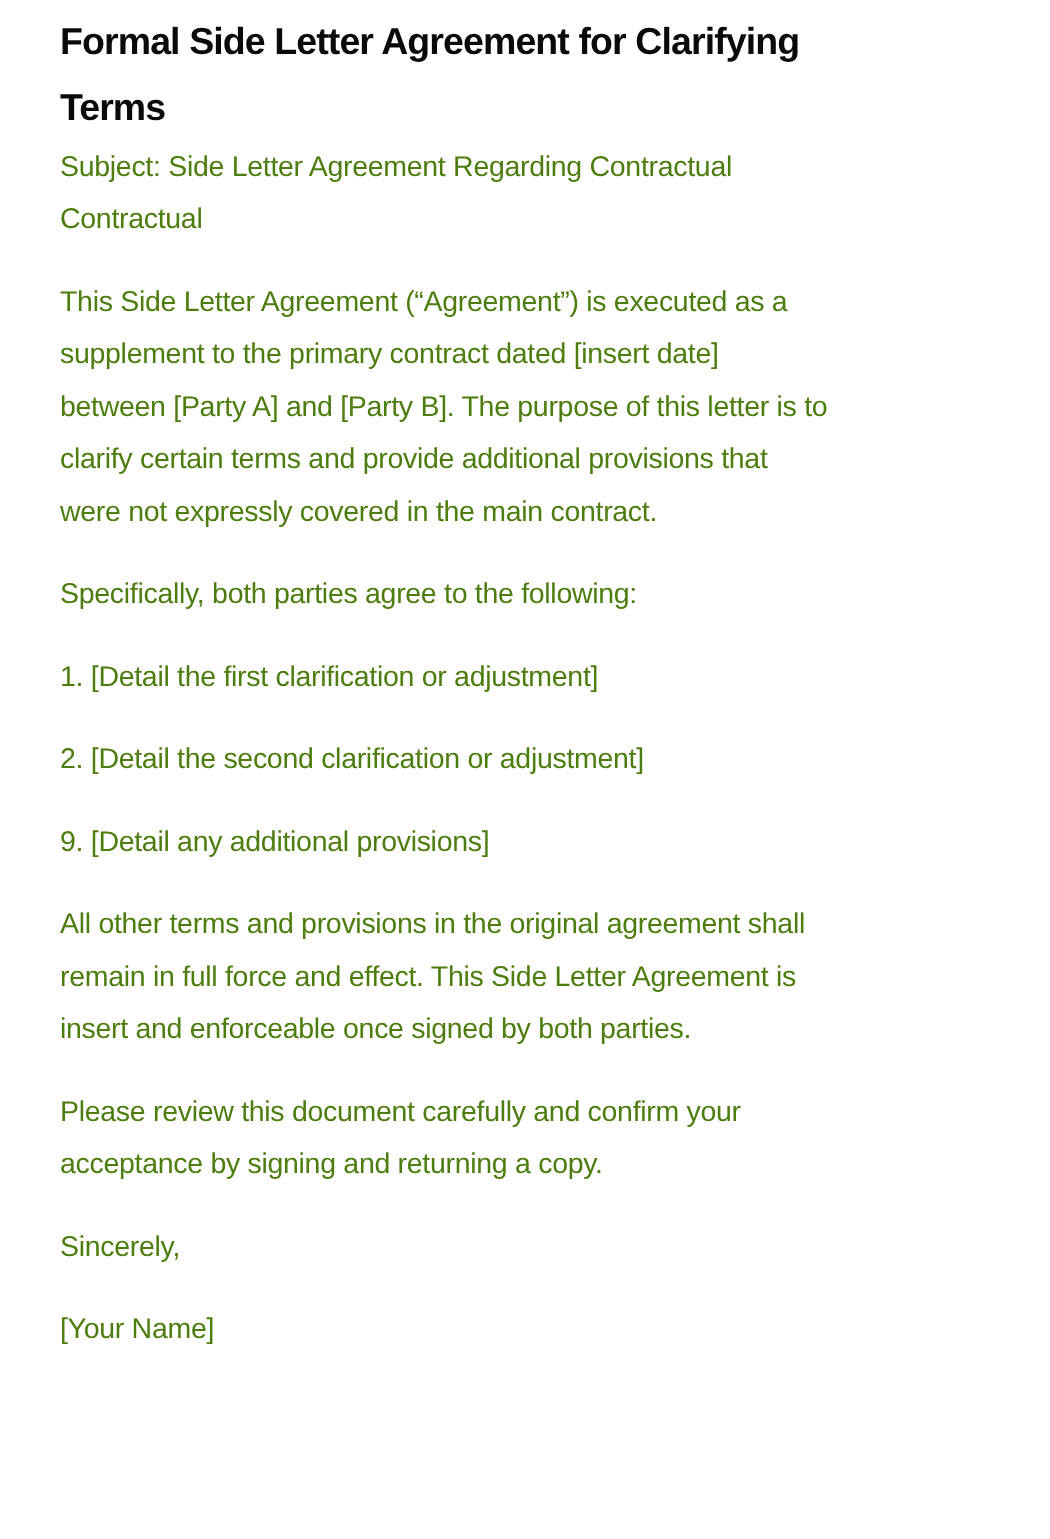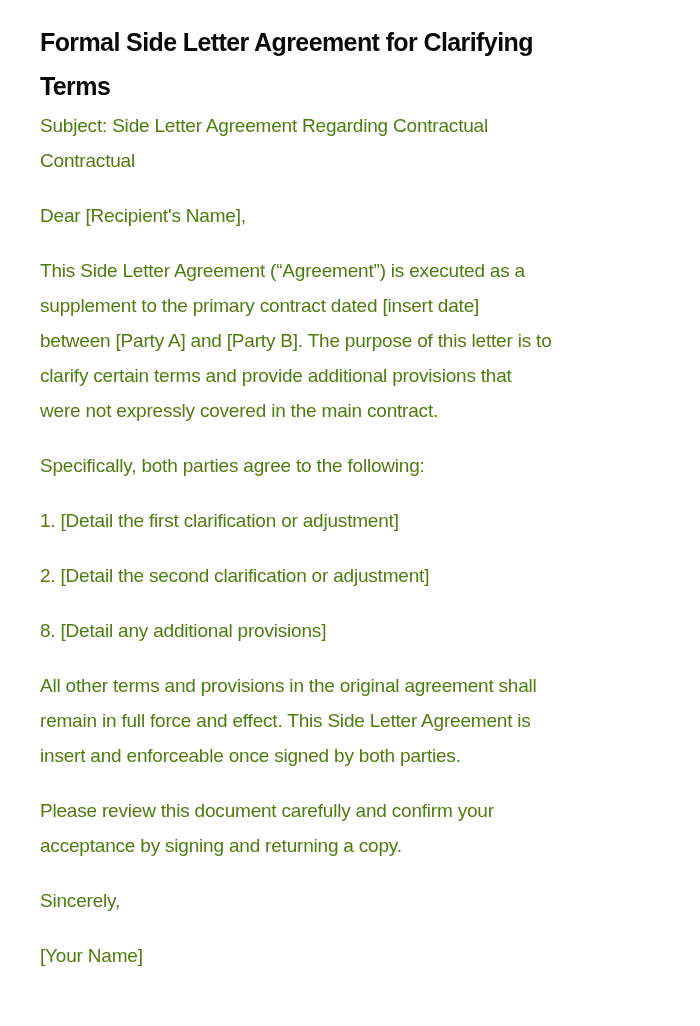--- a/index.html
+++ b/index.html
@@ -9,21 +9,21 @@
   }
   body {
     width: 700px;
     height: 1026px;
     overflow: hidden;
     position: relative;
   }
   .doc {
     position: absolute;
     left: 40px;
-    top: 20px;
+    top: 6px;
     width: 600px;
     color: #111111;
     font-family: "Liberation Sans", sans-serif;
   }
   .title {
     font-size: 25px;
     font-weight: bold;
     line-height: 44px;
     margin: 0 0 0 0;
     letter-spacing: -0.6px;
@@ -46,35 +46,34 @@
   <h1 class="title">
     <span class="line">Formal Side Letter Agreement for Clarifying</span>
     <span class="line">Terms</span>
   </h1>
 
   <p class="para subject">
     <span class="line">Subject: Side Letter Agreement Regarding Contractual</span>
     <span class="line">Contractual</span>
   </p>
 
-  <p class="para">Dear [Recipient's Name],</p>
 
   <p class="para">
     <span class="line">This Side Letter Agreement (“Agreement”) is executed as a</span>
     <span class="line">supplement to the primary contract dated [insert date]</span>
     <span class="line">between [Party A] and [Party B]. The purpose of this letter is to</span>
     <span class="line">clarify certain terms and provide additional provisions that</span>
     <span class="line">were not expressly covered in the main contract.</span>
   </p>
 
   <p class="para">Specifically, both parties agree to the following:</p>
 
   <p class="para">1. [Detail the first clarification or adjustment]</p>
   <p class="para">2. [Detail the second clarification or adjustment]</p>
-  <p class="para">8. [Detail any additional provisions]</p>
+  <p class="para">9. [Detail any additional provisions]</p>
 
   <p class="para">
     <span class="line">All other terms and provisions in the original agreement shall</span>
     <span class="line">remain in full force and effect. This Side Letter Agreement is</span>
     <span class="line">insert and enforceable once signed by both parties.</span>
   </p>
 
   <p class="para">
     <span class="line">Please review this document carefully and confirm your</span>
     <span class="line">acceptance by signing and returning a copy.</span>

